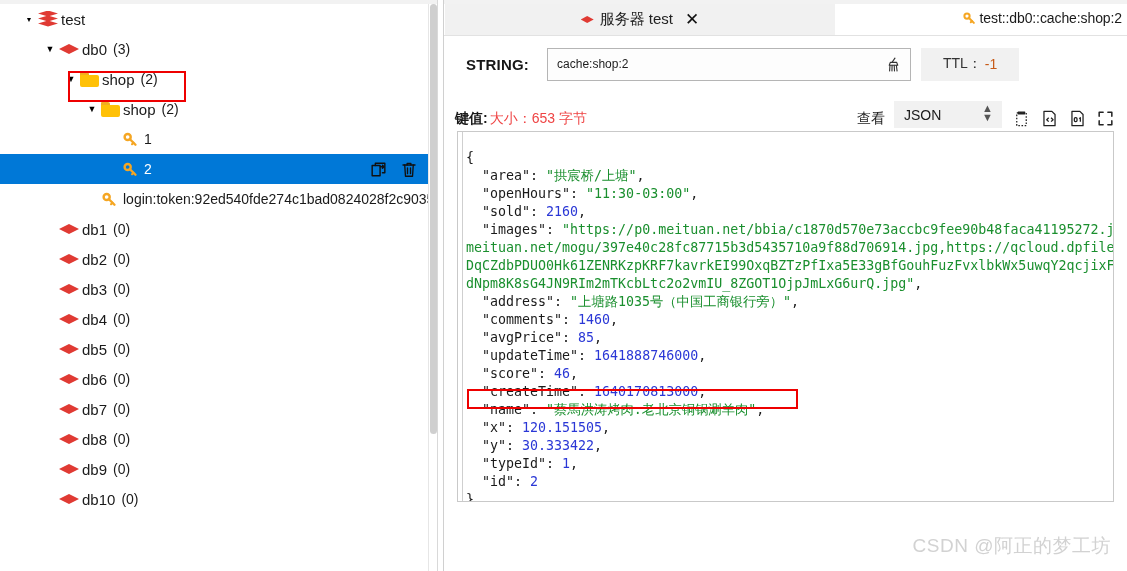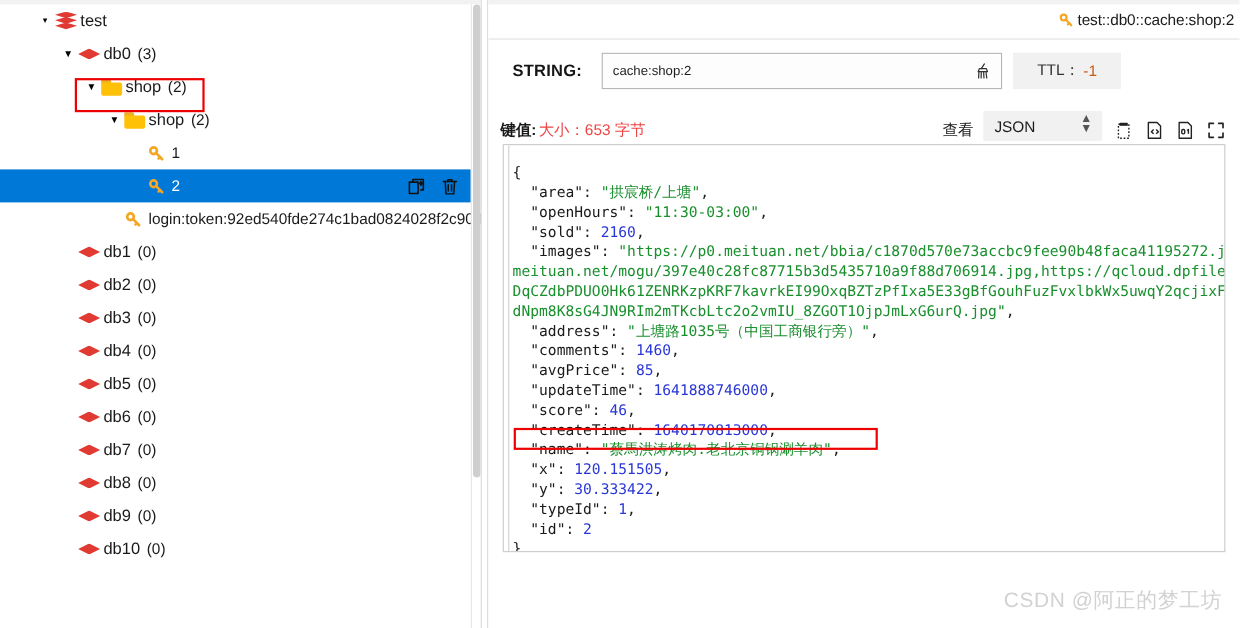--- a/index.html
+++ b/index.html
@@ -29,21 +29,20 @@
     background: #f2f2f2;
   }
   .tree-row {
     position: relative;
     height: 30px;
     display: flex;
     align-items: center;
     white-space: nowrap;
     font-size: 15px;
     color: #1a1a1a;
-    padding-left: 12px;
   }
   .tree-row.selected {
     background: #0078d7;
     color: #ffffff;
   }
   .caret {
     width: 14px;
     display: inline-block;
     text-align: center;
     font-size: 9px;
@@ -451,20 +450,25 @@
   </div>
 
   <div id="left-edge-line"></div>
   <div id="divider"></div>
 
   <div id="right-panel">
 
     <div id="tabbar">
       <div class="strip-top"></div>
 
+      <div id="tab-active">
+        <span class="icon-db tab"></span>
+        <span>服务器 test</span>
+        <span id="tab-close">✕</span>
+      </div>
 
       <div id="key-path">
         <span style="display:inline-flex;">
           <svg width="15" height="15" viewBox="0 0 24 24" fill="none">
             <circle cx="8" cy="8" r="4.2" stroke="#f5a623" stroke-width="3.2"></circle>
             <path d="M10.8 10.8 L19 19" stroke="#f5a623" stroke-width="3.2" stroke-linecap="round"></path>
             <path d="M16 16 L14 18" stroke="#f5a623" stroke-width="3" stroke-linecap="round"></path>
           </svg>
         </span>
         <span>test::db0::cache:shop:2</span>

